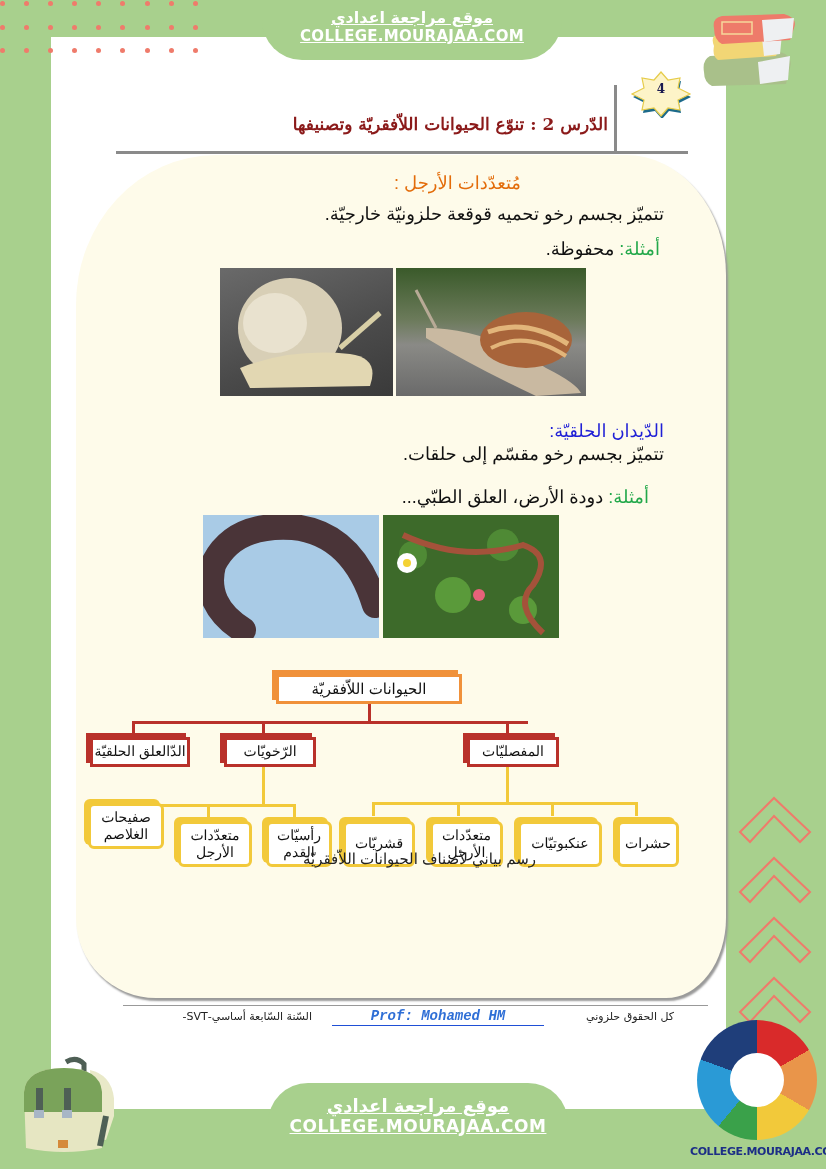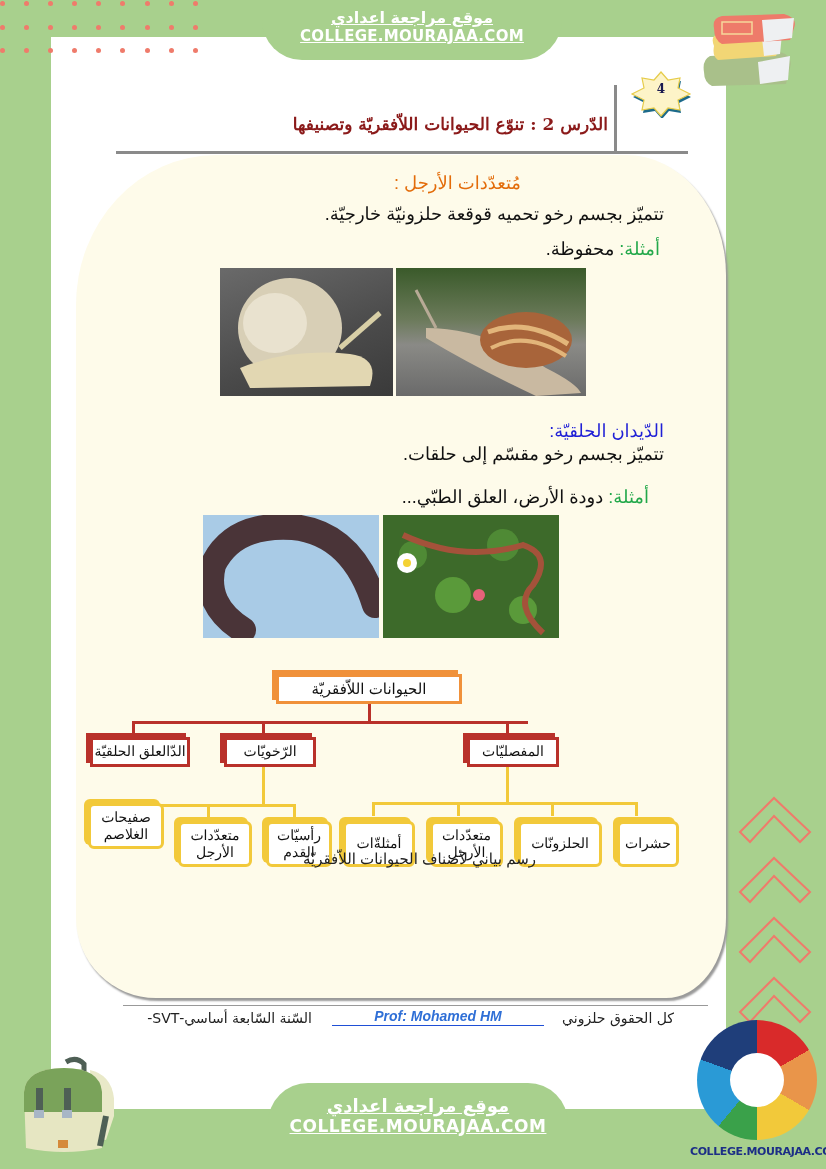--- a/index.html
+++ b/index.html
@@ -53,22 +53,22 @@
   .node-red { border: 3px solid #b9312a; box-shadow: -4px -4px 0 #b9312a; }
   .node-yellow { border: 3px solid #f2c93a; box-shadow: -4px -4px 0 #f2c93a; border-radius: 6px; }
   .line { position: absolute; }
   .ln-red { background: #b9312a; }
   .ln-yel { background: #f2c93a; }
 
   .caption { color: #222; font-size: 15px; }
 
   
   .foot-line { position: absolute; left: 123px; top: 1005px; width: 585px; height: 1px; background: #999; }
-  .foot-txt { position: absolute; top: 1010px; font-family: "DejaVu Sans", sans-serif; font-size: 14px; color: #222; white-space: nowrap; margin-left: 36px; }
-  .prof { position: absolute; left: 332px; top: 1008px; width: 212px; text-align: center; font-family: Liberation Sans, sans-serif;
+  .foot-txt { position: absolute; top: 1010px; font-family: "DejaVu Sans", sans-serif; font-size: 11px; color: #222; white-space: nowrap; margin-left: 36px; }
+  .prof { position: absolute; left: 332px; top: 1008px; width: 212px; text-align: center; font-family: Liberation Mono, monospace;
           font-style: italic; font-weight: bold; font-size: 14px; color: #2f6fd6; border-bottom: 1.5px solid #1f4fd6; padding-bottom: 1px; }
 
   .chev { position: absolute; left: 734px; width: 80px; height: 60px; }
   .logo-circle { position: absolute; left: 697px; top: 1020px; width: 120px; height: 120px; border-radius: 50%; }
   .logo-text { position: absolute; left: 690px; top: 1145px; width: 136px; text-align: center; font-family: "DejaVu Sans", sans-serif;
                font-weight: bold; font-size: 11px; color: #1c2e86; letter-spacing: -0.4px; }
 </style>
 </head>
 <body>
 
@@ -199,24 +199,24 @@
 <div class="line ln-yel" style="left:551px;top:802px;width:3px;height:14px"></div>
 <div class="line ln-yel" style="left:635px;top:802px;width:3px;height:14px"></div>
 
 <div class="node node-root" style="left:276px;top:674px;width:186px;height:30px;font-size:15px">الحيوانات اللاّفقريّة</div>
 
 <div class="node node-red" style="left:467px;top:737px;width:92px;height:30px">المفصليّات</div>
 <div class="node node-red" style="left:224px;top:737px;width:92px;height:30px">الرّخويّات</div>
 <div class="node node-red" style="left:90px;top:737px;width:100px;height:30px">الدّالعلق الحلقيّة</div>
 
 <div class="node node-yellow" style="left:617px;top:821px;width:62px;height:46px">حشرات</div>
-<div class="node node-yellow" style="left:518px;top:821px;width:84px;height:46px">الحلزونّات</div>
+<div class="node node-yellow" style="left:518px;top:821px;width:84px;height:46px">عنكبوتيّات</div>
 <div class="node node-yellow" style="left:430px;top:821px;width:73px;height:46px">متعدّدات
 الأرجل</div>
-<div class="node node-yellow" style="left:343px;top:821px;width:72px;height:46px">أمثلةّات</div>
+<div class="node node-yellow" style="left:343px;top:821px;width:72px;height:46px">قشريّات</div>
 
 <div class="node node-yellow" style="left:266px;top:821px;width:66px;height:46px">رأسيّات
 القدم</div>
 <div class="node node-yellow" style="left:178px;top:821px;width:74px;height:46px">متعدّدات
 الأرجل</div>
 <div class="node node-yellow" style="left:88px;top:803px;width:76px;height:46px">صفيحات
 الغلاصم</div>
 
 <div class="rtl caption" style="right:290px;top:850px">رسم بياني لأصناف الحيوانات اللاّفقريّة</div>
 

